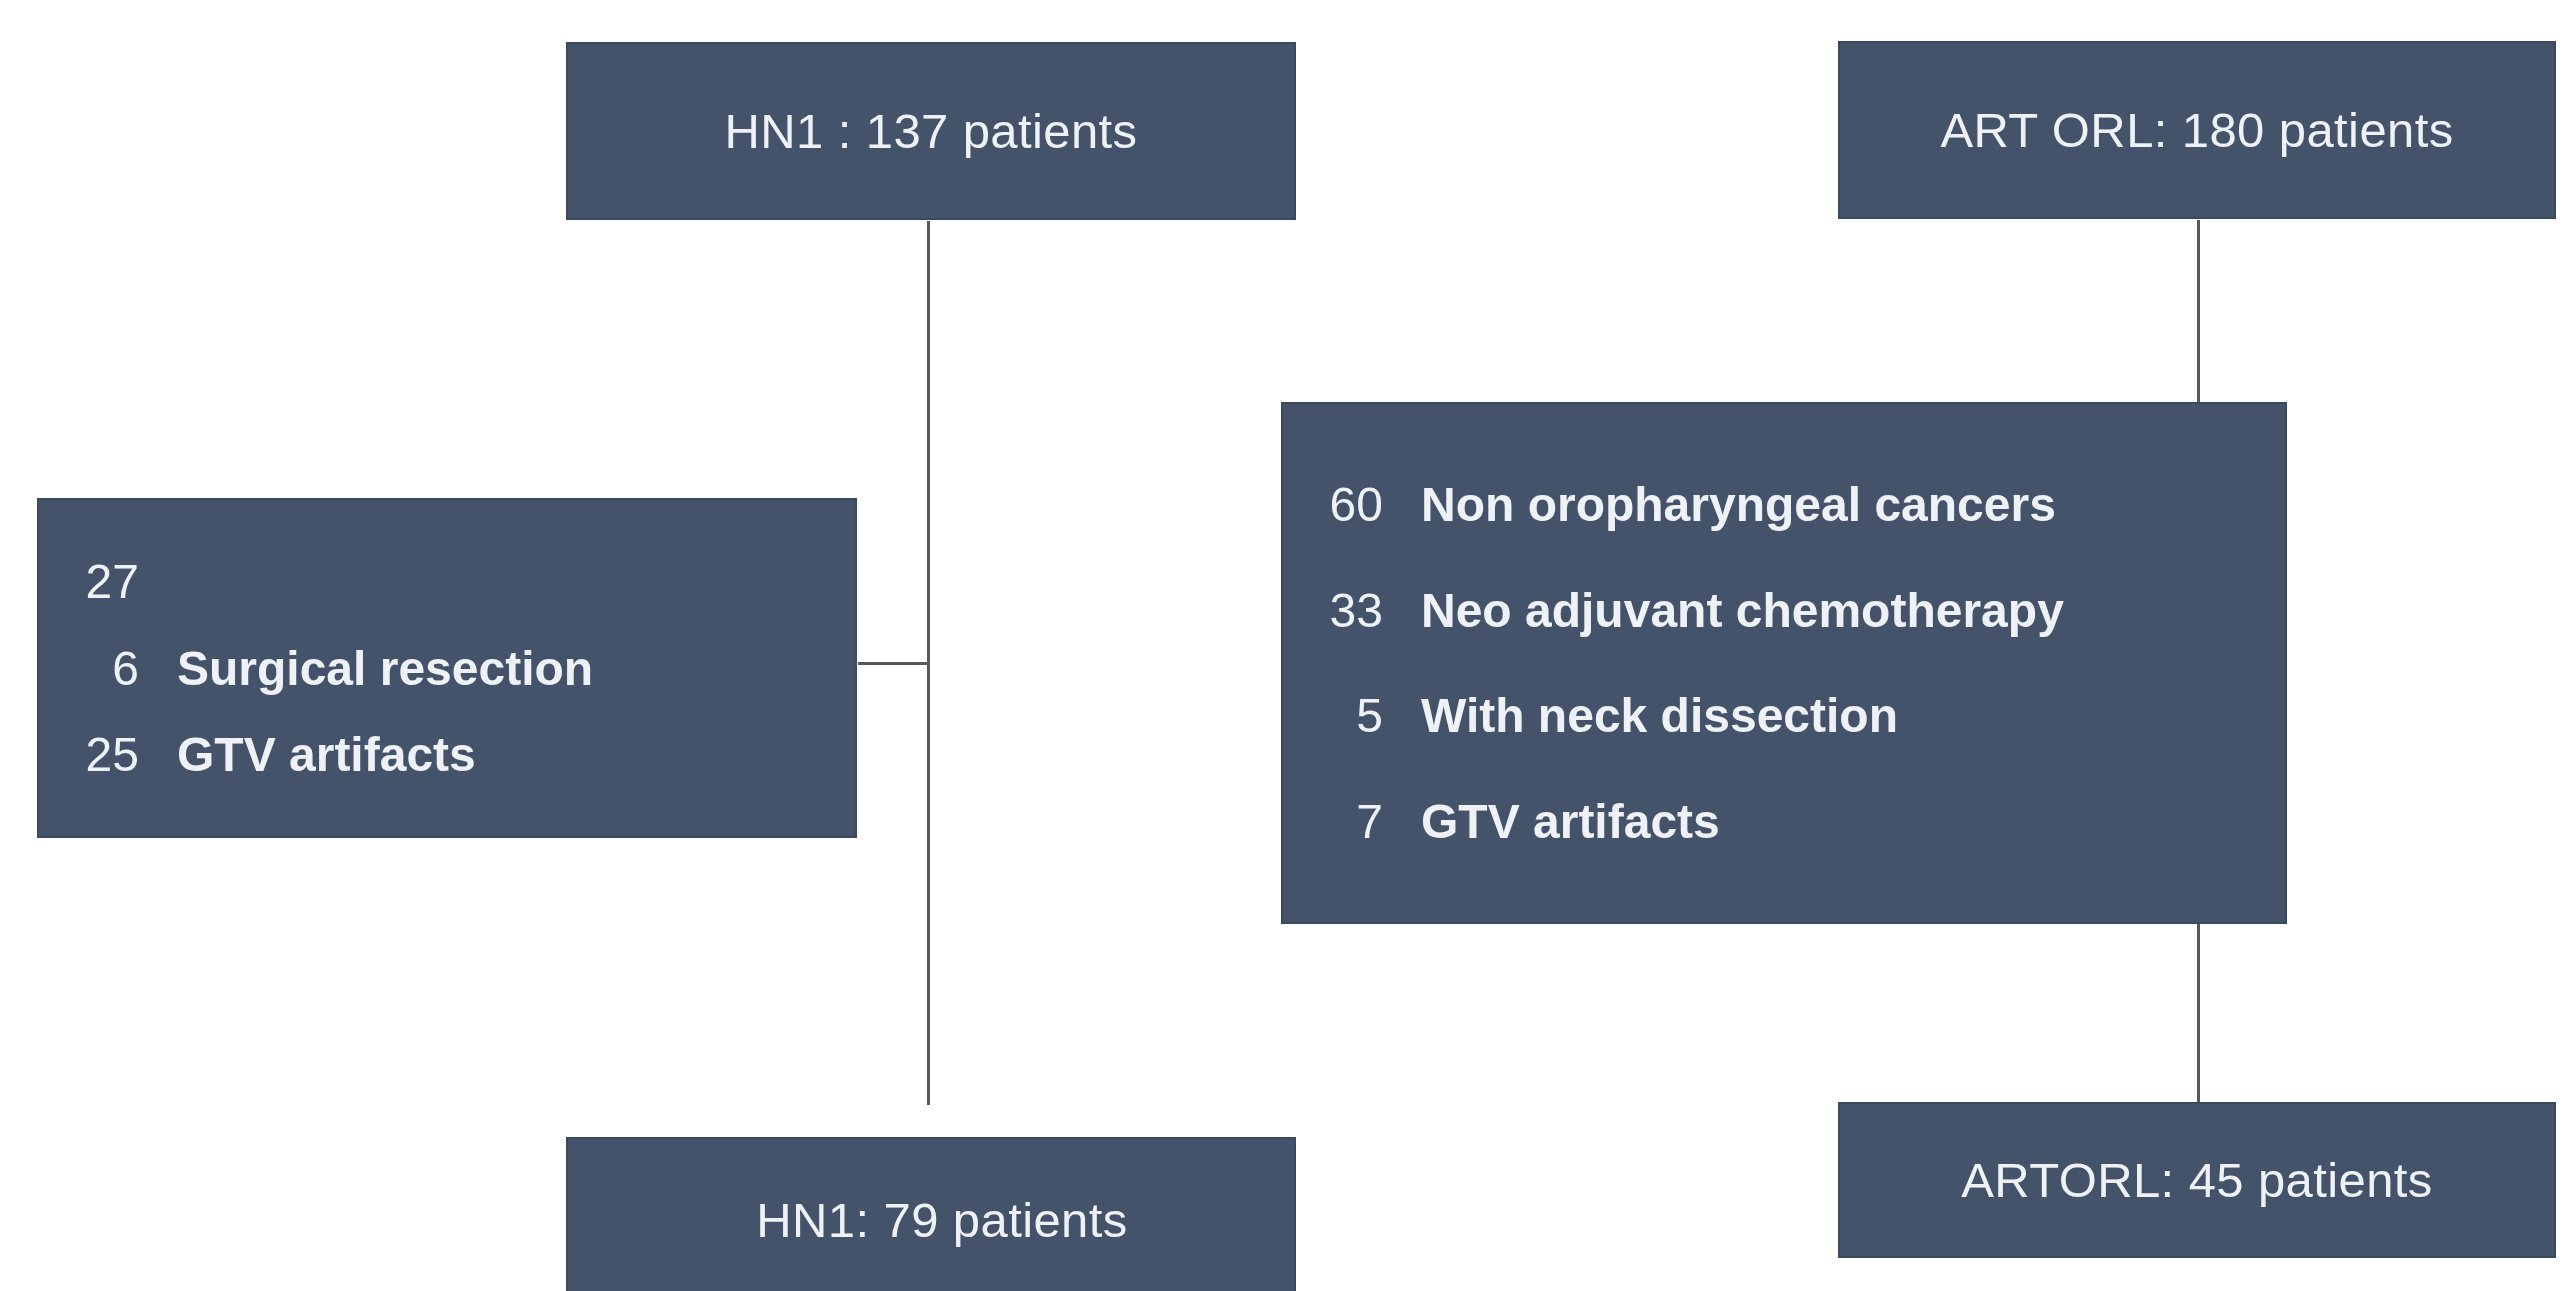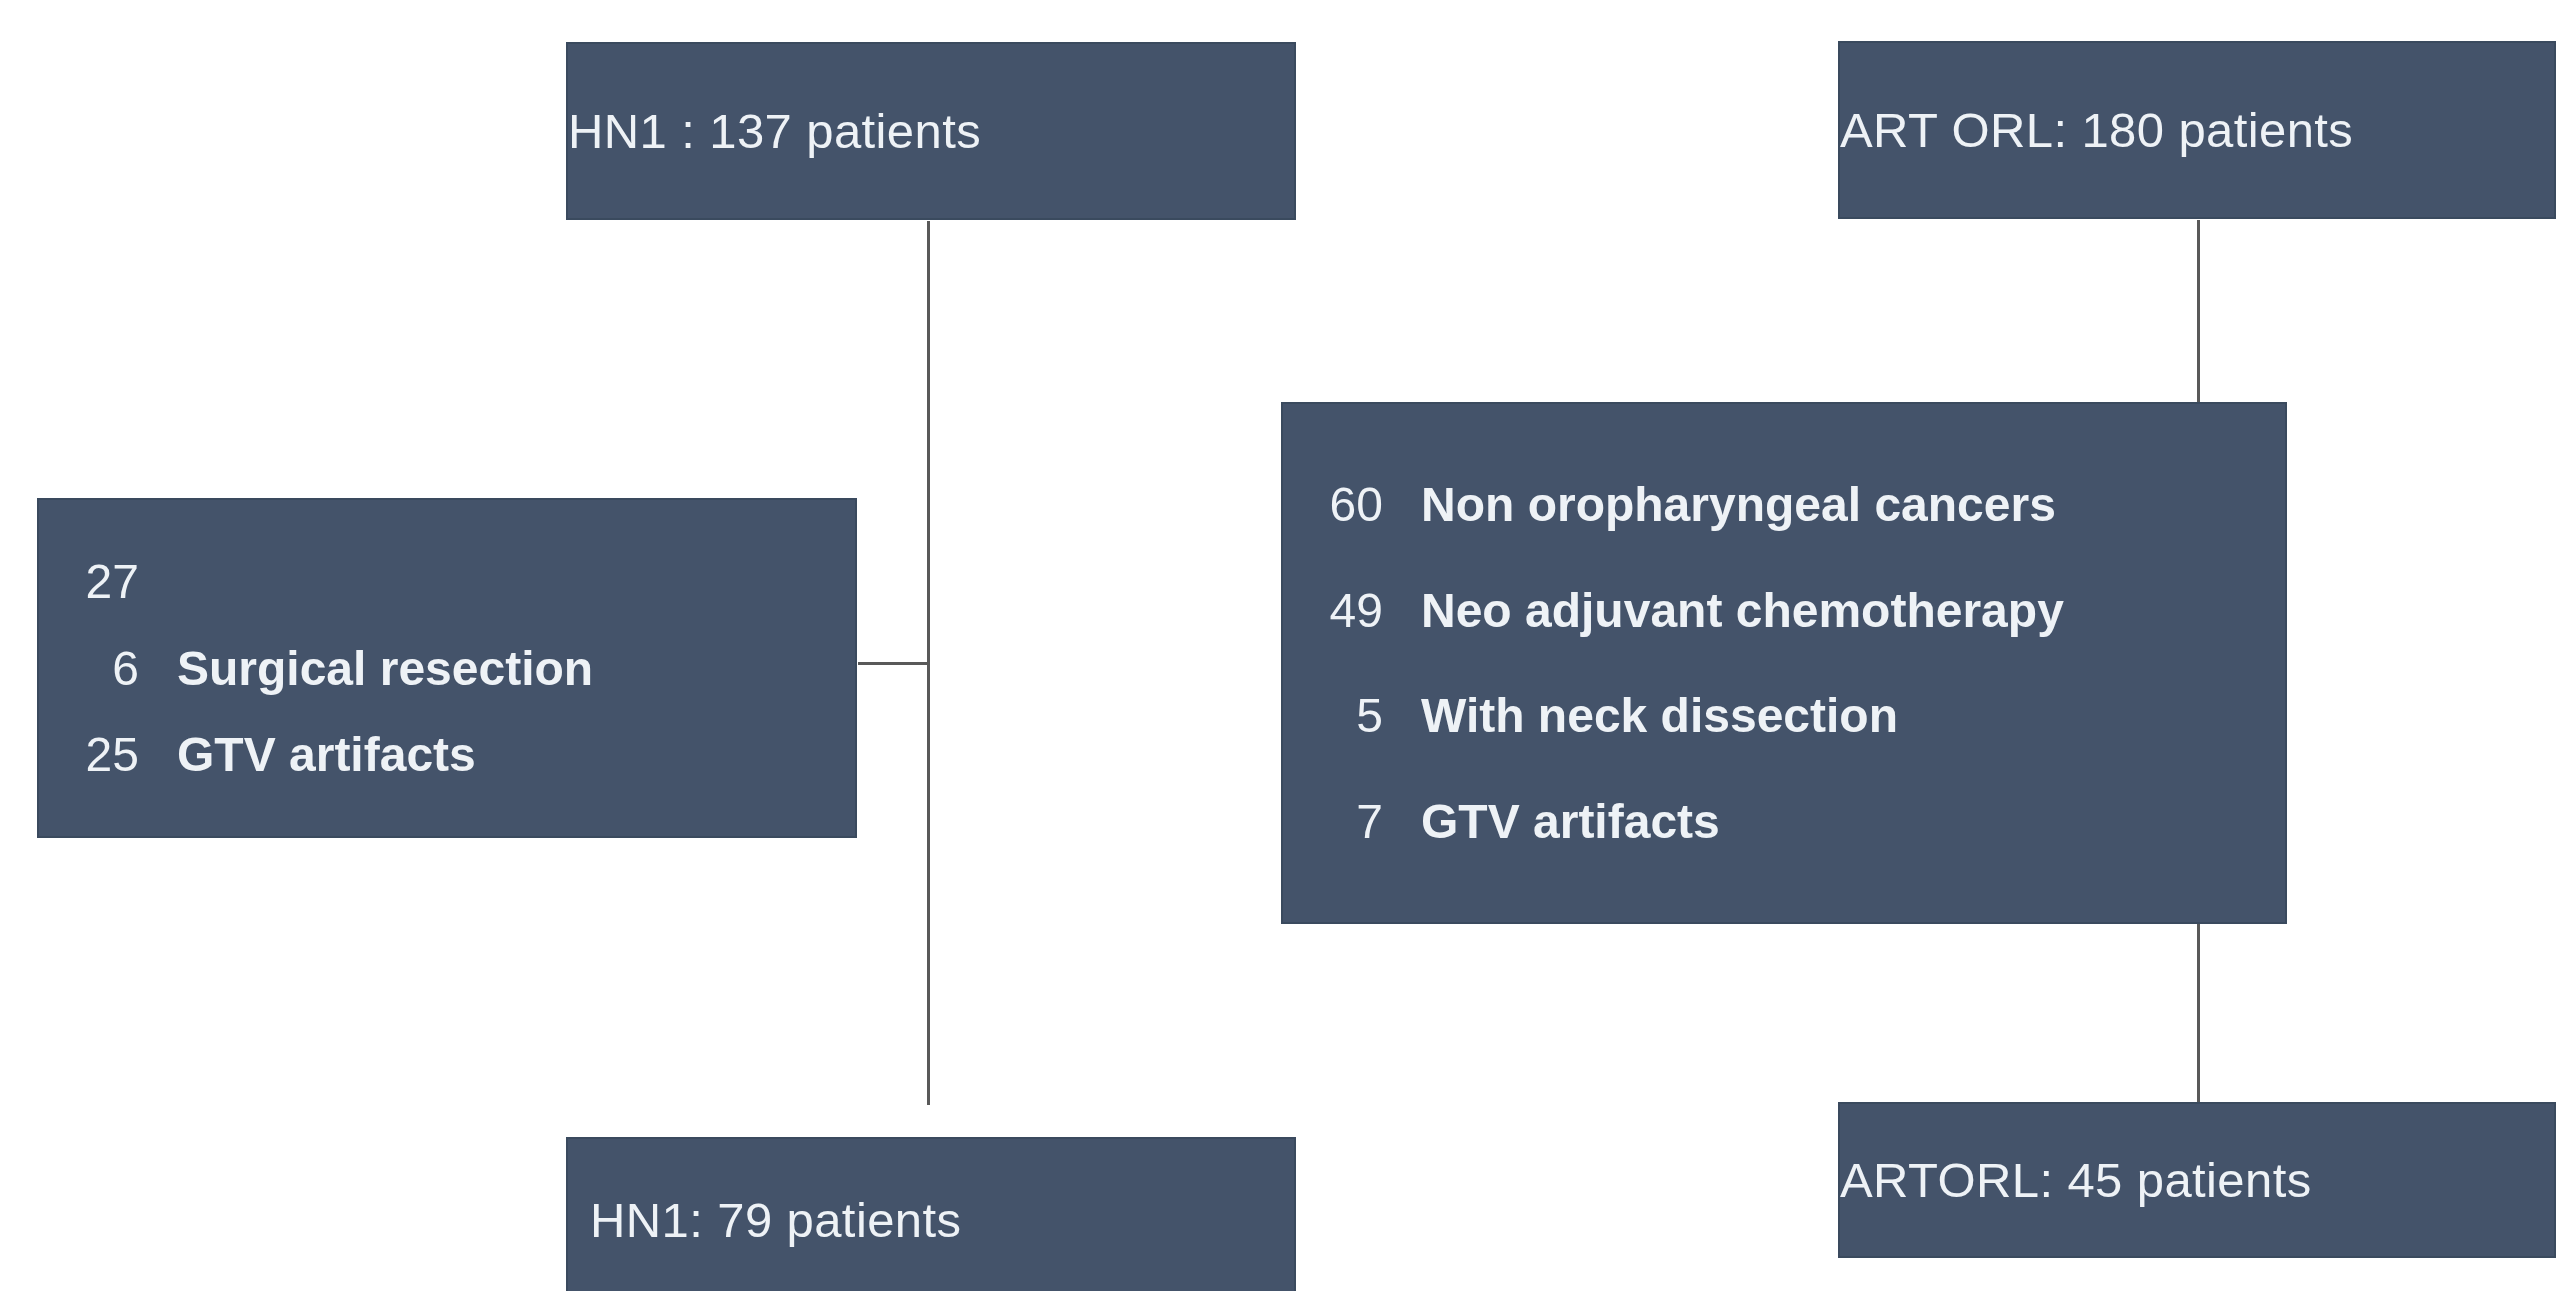--- a/index.html
+++ b/index.html
@@ -22,20 +22,21 @@
   }
   .node {
     position: absolute;
     background: var(--box-fill);
     border: 2.4px solid var(--box-border);
     color: var(--text-color);
   }
   .node.title-box {
     display: flex;
     align-items: center;
+    justify-content: center;
     font-size: 49px;
     letter-spacing: 0.4px;
   }
   .node.exclusion-box {
     display: flex;
     flex-direction: column;
     justify-content: space-evenly;
     font-size: 48px;
     padding: 22px 24px;
   }
@@ -97,21 +98,21 @@
   </div>
 
   <div class="node exclusion-box" style="left:1281px; top:402px; width:1006px; height:522px;">
 
       <div class="exc-row">
         <span class="exc-count">60</span>
         <span class="exc-label">Non oropharyngeal cancers</span>
       </div>
 
       <div class="exc-row">
-        <span class="exc-count">49</span>
+        <span class="exc-count">33</span>
         <span class="exc-label">Neo adjuvant chemotherapy</span>
       </div>
 
       <div class="exc-row">
         <span class="exc-count">5</span>
         <span class="exc-label">With neck dissection</span>
       </div>
 
 
       <div class="exc-row">

